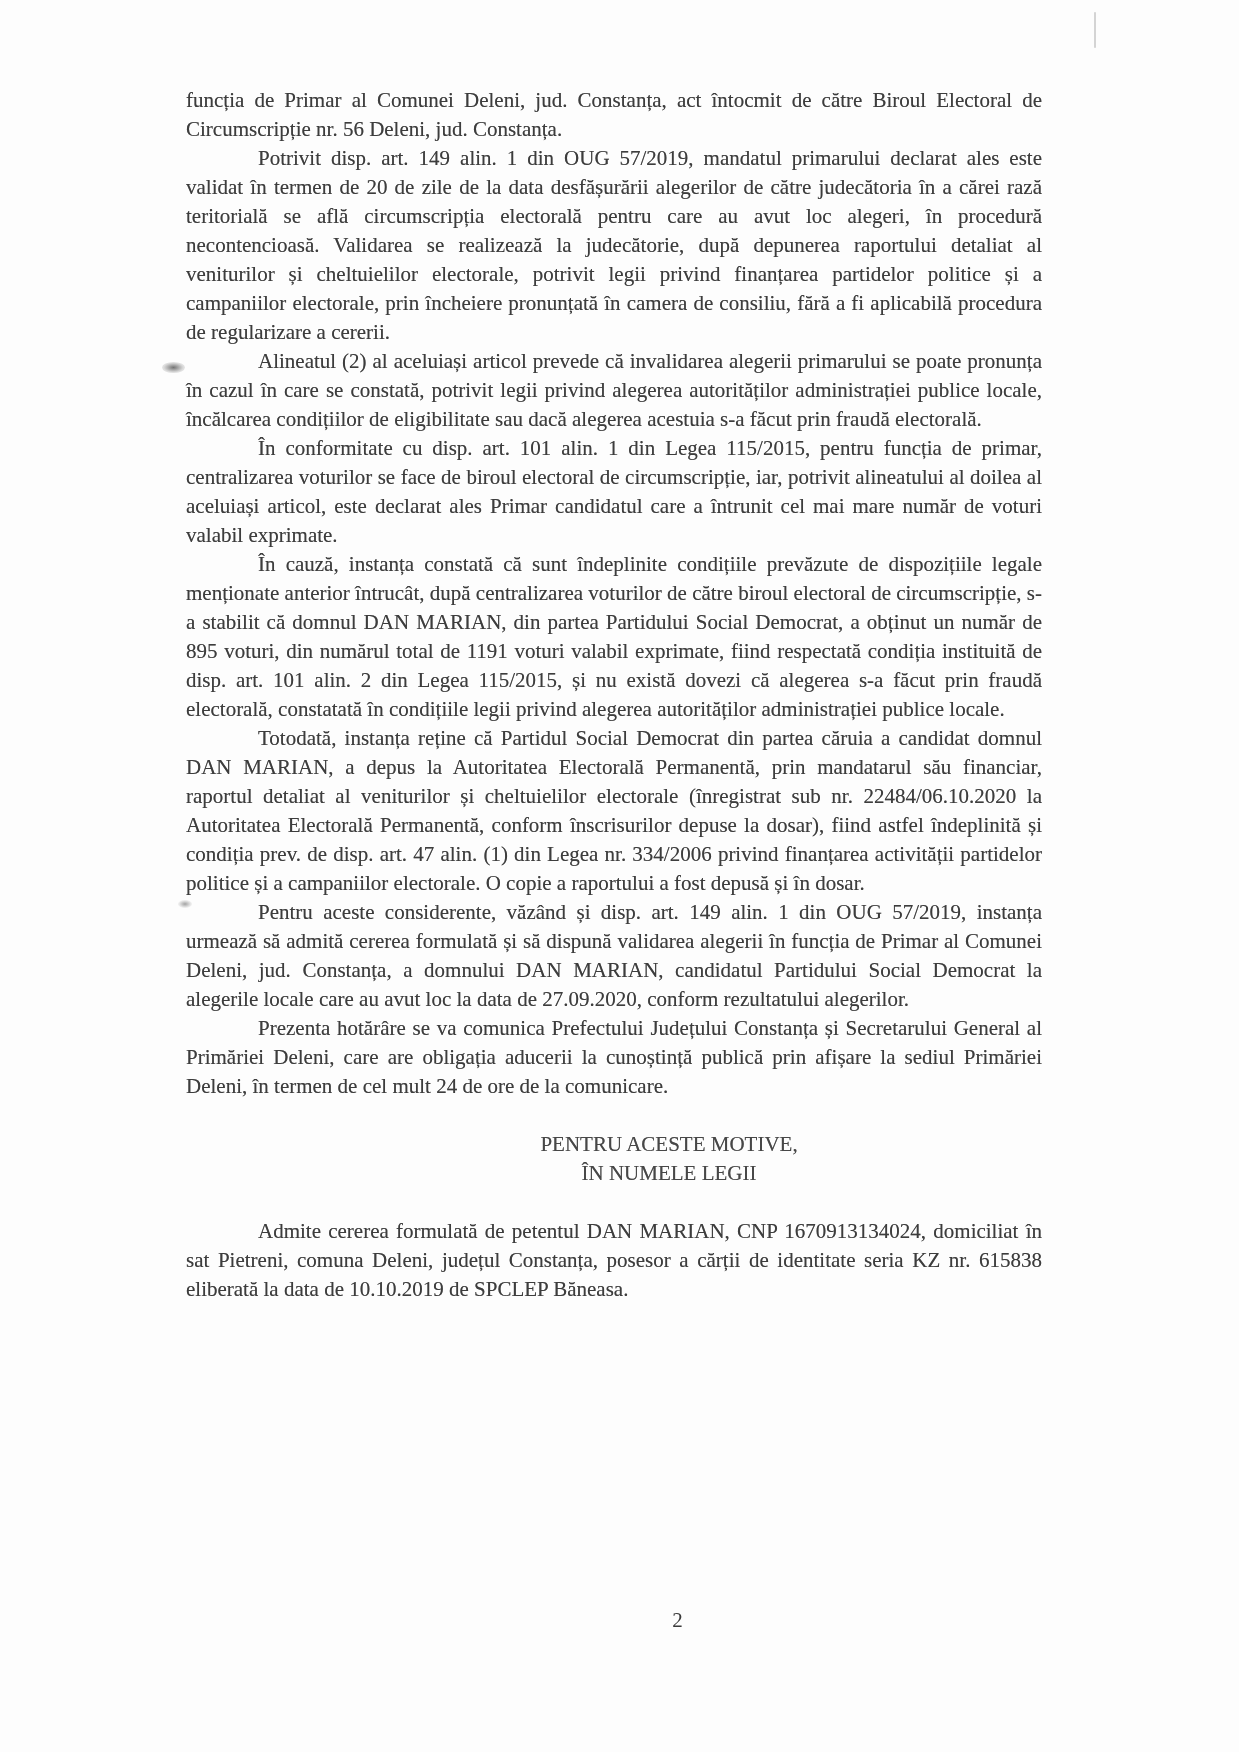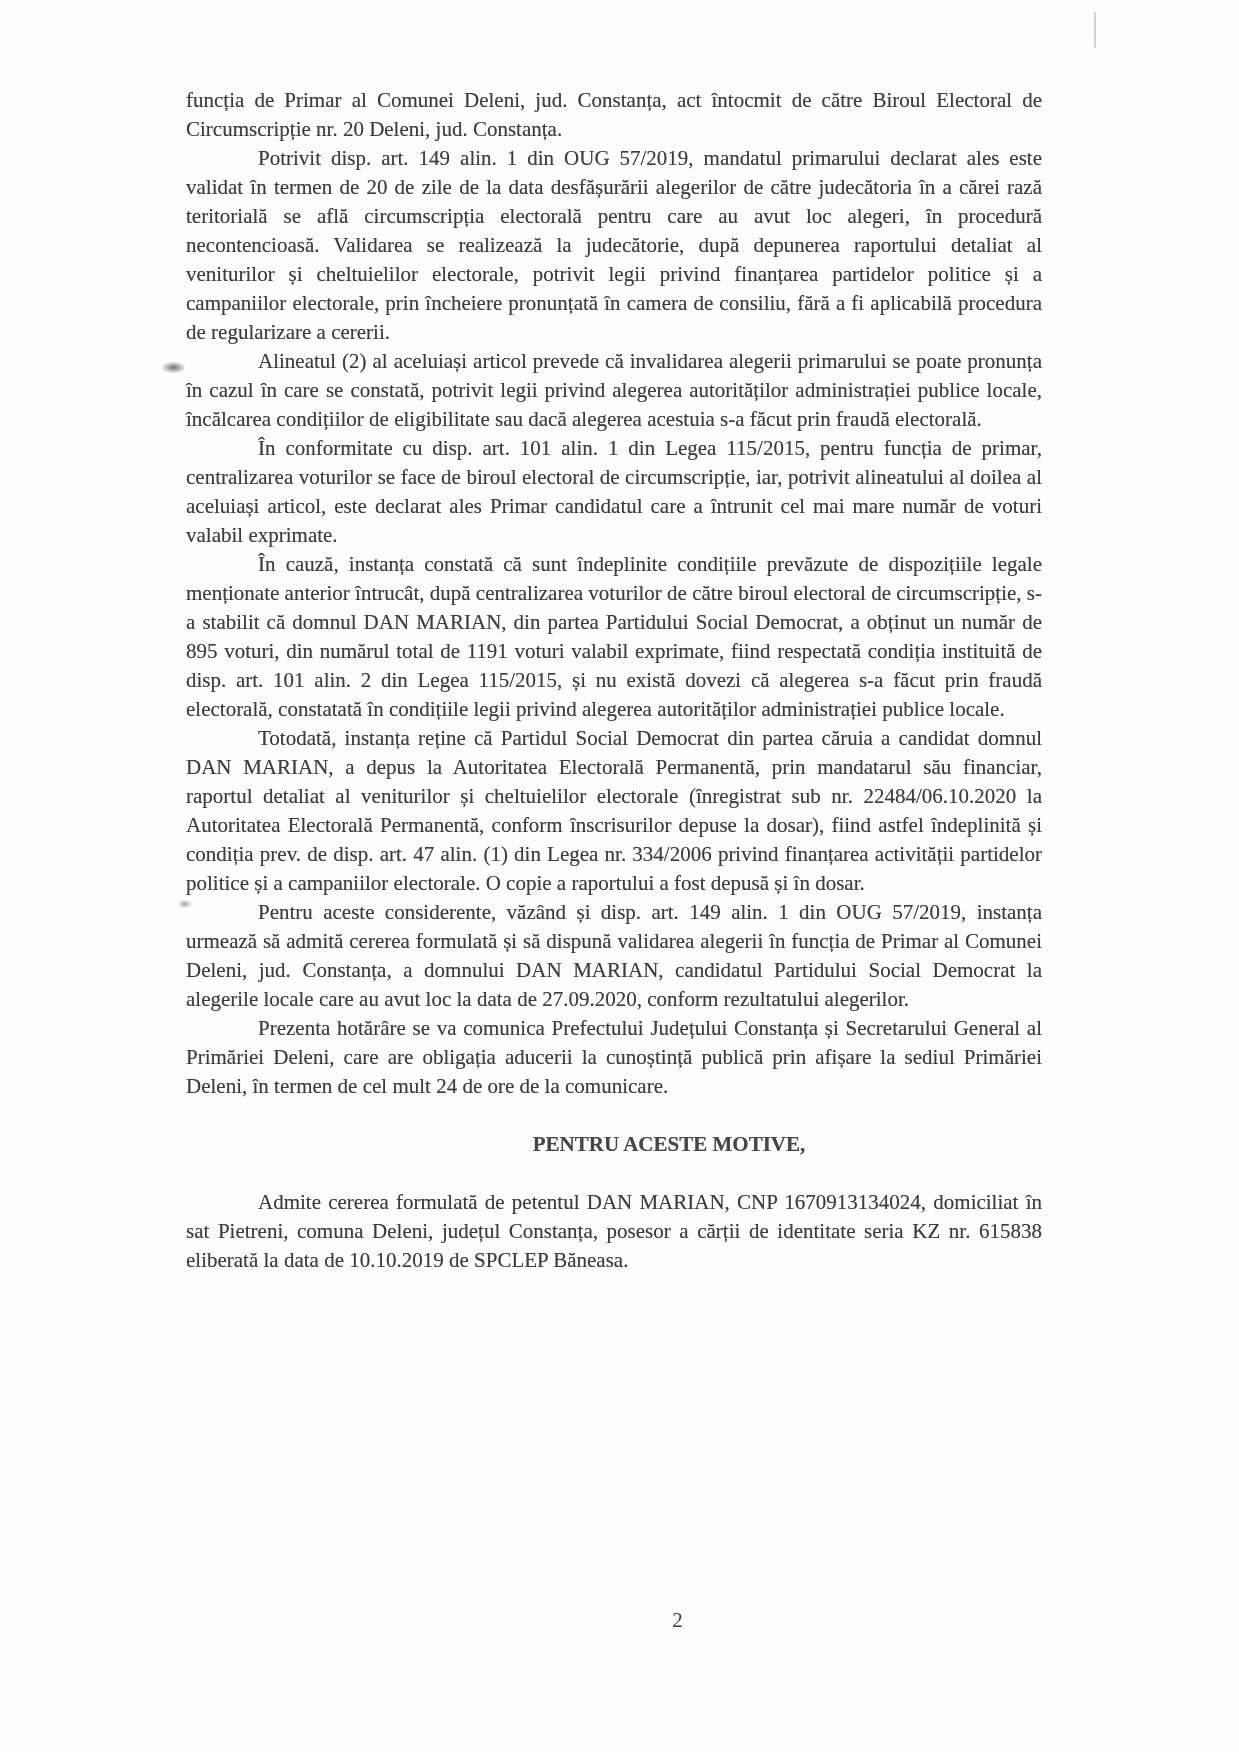--- a/index.html
+++ b/index.html
@@ -28,21 +28,21 @@
     text-shadow: 0 0 0.6px rgba(70,70,70,0.55);
   }
   .para {
     margin: 0;
     text-indent: 72px;
   }
   .para.no-indent { text-indent: 0; }
   .heading-block {
     margin: 29px 0 29px 0;
     text-align: center;
-    font-weight: bold;
+    font-weight: normal;
     transform: translateX(55px);
     color: #474747;
   }
   .heading-line { text-indent: 0; }
   .page-number {
     position: absolute;
     top: 1608px;
     left: 0;
     width: 100%;
     text-align: center;
@@ -78,30 +78,31 @@
 </head>
 <body>
 
 <div class="page">
 
   <div class="artifact tick-top-right"></div>
   <div class="artifact smudge-left-1"></div>
   <div class="artifact smudge-left-2"></div>
 
   <div class="content">
-      <p class="para no-indent">funcția de Primar al Comunei Deleni, jud. Constanța, act întocmit de către Biroul Electoral de Circumscripție nr. 20 Deleni, jud. Constanța.</p>
+      <p class="para no-indent">funcția de Primar al Comunei Deleni, jud. Constanța, act întocmit de către Biroul Electoral de Circumscripție nr. 56 Deleni, jud. Constanța.</p>
       <p class="para">Potrivit disp. art. 149 alin. 1 din OUG 57/2019, mandatul primarului declarat ales este validat în termen de 20 de zile de la data desfășurării alegerilor de către judecătoria în a cărei rază teritorială se află circumscripția electorală pentru care au avut loc alegeri, în procedură necontencioasă. Validarea se realizează la judecătorie, după depunerea raportului detaliat al veniturilor și cheltuielilor electorale, potrivit legii privind finanțarea partidelor politice și a campaniilor electorale, prin încheiere pronunțată în camera de consiliu, fără a fi aplicabilă procedura de regularizare a cererii.</p>
       <p class="para">Alineatul (2) al aceluiași articol prevede că invalidarea alegerii primarului se poate pronunța în cazul în care se constată, potrivit legii privind alegerea autorităților administrației publice locale, încălcarea condițiilor de eligibilitate sau dacă alegerea acestuia s-a făcut prin fraudă electorală.</p>
       <p class="para">În conformitate cu disp. art. 101 alin. 1 din Legea 115/2015, pentru funcția de primar, centralizarea voturilor se face de biroul electoral de circumscripție, iar, potrivit alineatului al doilea al aceluiași articol, este declarat ales Primar candidatul care a întrunit cel mai mare număr de voturi valabil exprimate.</p>
       <p class="para">În cauză, instanța constată că sunt îndeplinite condițiile prevăzute de dispozițiile legale menționate anterior întrucât, după centralizarea voturilor de către biroul electoral de circumscripție, s-a stabilit că domnul DAN MARIAN, din partea Partidului Social Democrat, a obținut un număr de 895 voturi, din numărul total de 1191 voturi valabil exprimate, fiind respectată condiția instituită de disp. art. 101 alin. 2 din Legea 115/2015, și nu există dovezi că alegerea s-a făcut prin fraudă electorală, constatată în condițiile legii privind alegerea autorităților administrației publice locale.</p>
       <p class="para">Totodată, instanța reține că Partidul Social Democrat din partea căruia a candidat domnul DAN MARIAN, a depus la Autoritatea Electorală Permanentă, prin mandatarul său financiar, raportul detaliat al veniturilor și cheltuielilor electorale (înregistrat sub nr. 22484/06.10.2020 la Autoritatea Electorală Permanentă, conform înscrisurilor depuse la dosar), fiind astfel îndeplinită și condiția prev. de disp. art. 47 alin. (1) din Legea nr. 334/2006 privind finanțarea activității partidelor politice și a campaniilor electorale. O copie a raportului a fost depusă și în dosar.</p>
       <p class="para">Pentru aceste considerente, văzând și disp. art. 149 alin. 1 din OUG 57/2019, instanța urmează să admită cererea formulată și să dispună validarea alegerii în funcția de Primar al Comunei Deleni, jud. Constanța, a domnului DAN MARIAN, candidatul Partidului Social Democrat la alegerile locale care au avut loc la data de 27.09.2020, conform rezultatului alegerilor.</p>
       <p class="para">Prezenta hotărâre se va comunica Prefectului Județului Constanța și Secretarului General al Primăriei Deleni, care are obligația aducerii la cunoștință publică prin afișare la sediul Primăriei Deleni, în termen de cel mult 24 de ore de la comunicare.</p>
       <div class="heading-block">
         <div class="heading-line">PENTRU ACESTE MOTIVE,</div>
+        <div class="heading-line">ÎN NUMELE LEGII</div>
       </div>
       <p class="para">Admite cererea formulată de petentul DAN MARIAN, CNP 1670913134024, domiciliat în sat Pietreni, comuna Deleni, județul Constanța, posesor a cărții de identitate seria KZ nr. 615838 eliberată la data de 10.10.2019 de SPCLEP Băneasa.</p>
     </div>
 
   <div class="page-number">
     <span class="num">2</span>
   </div>
 
 </div>
 

